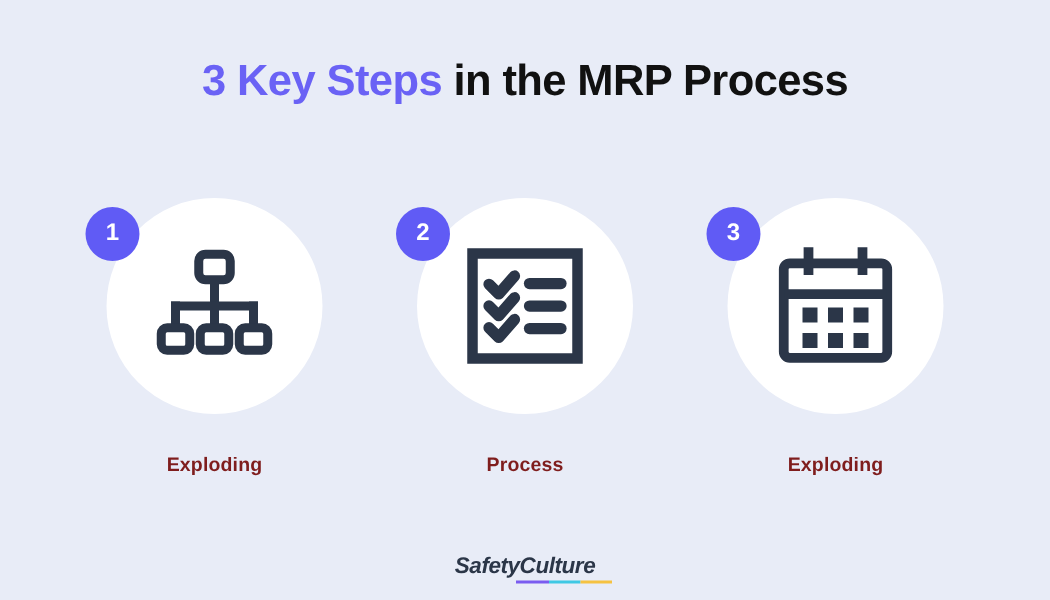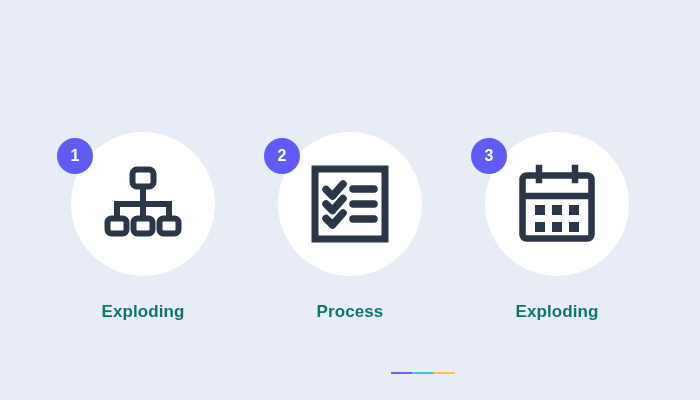--- a/index.html
+++ b/index.html
@@ -85,23 +85,23 @@
     align-items: center;
     justify-content: center;
     z-index: 3;
     line-height: 1;
   }
   .icon-svg {
     display: block;
   }
   .step-label {
     margin-top: 26px;
-    font-size: 17px;
-    font-weight: 700;
-    color: #0f766e;
+    font-size: 13px;
+    font-weight: 700;
+    color: #7f1d1d;
     letter-spacing: 0.1px;
     text-align: center;
     white-space: nowrap;
   }
 
   
   .logo {
     position: absolute;
     left: 0;
     top: 370px;
@@ -138,20 +138,23 @@
   }
   .u-purple { background: #7a5cf0; }
   .u-cyan   { background: #3fc8e4; }
   .u-yellow { background: #f5c242; }
 </style>
 </head>
 <body>
 
 <div class="infographic">
 
+  <div class="title">
+    <span class="accent">3 Key Steps</span><span> in the MRP Process</span>
+  </div>
 
   <div class="steps">
 
     <div class="step">
       <div class="circle-wrap">
         <div class="badge">1</div>
         <div class="circle">
           <span>
             <svg class="icon-svg" width="82" height="82" viewBox="0 0 82 82" fill="none" xmlns="http://www.w3.org/2000/svg">
               <rect x="30.5" y="6.5" width="21" height="17" rx="4.5" stroke="#2b3648" stroke-width="6"></rect>
@@ -210,20 +213,21 @@
           </span>
         </div>
       </div>
       <div class="step-label">Exploding</div>
     </div>
 
   </div>
 
   <div class="logo">
     <div class="logo-inner">
+      <div class="logo-text">SafetyCulture</div>
       <div class="logo-underline">
         <span class="u-purple"></span>
         <span class="u-cyan"></span>
         <span class="u-yellow"></span>
       </div>
     </div>
   </div>
 
 </div>
 

